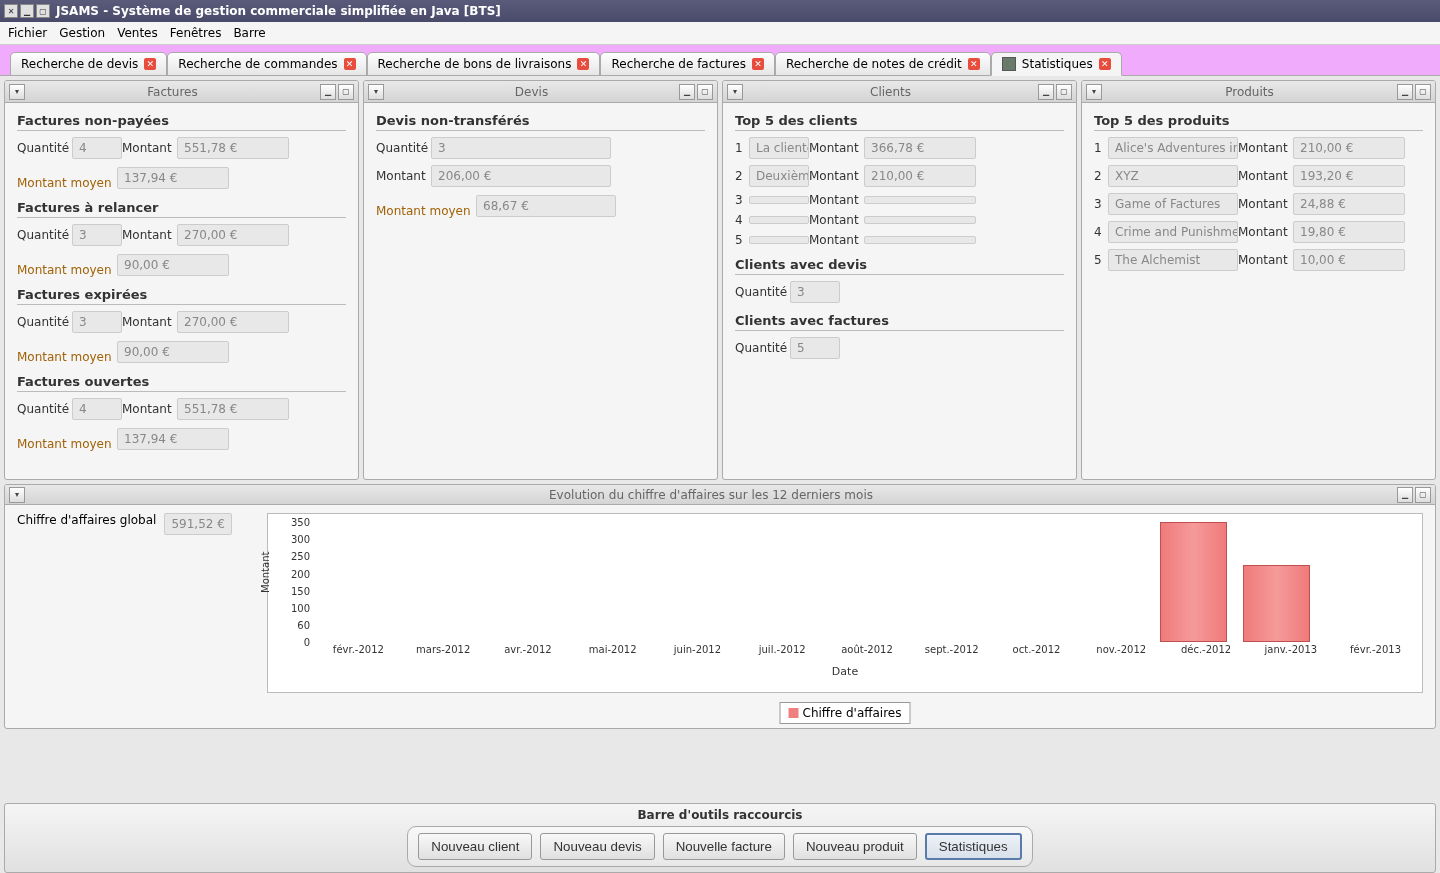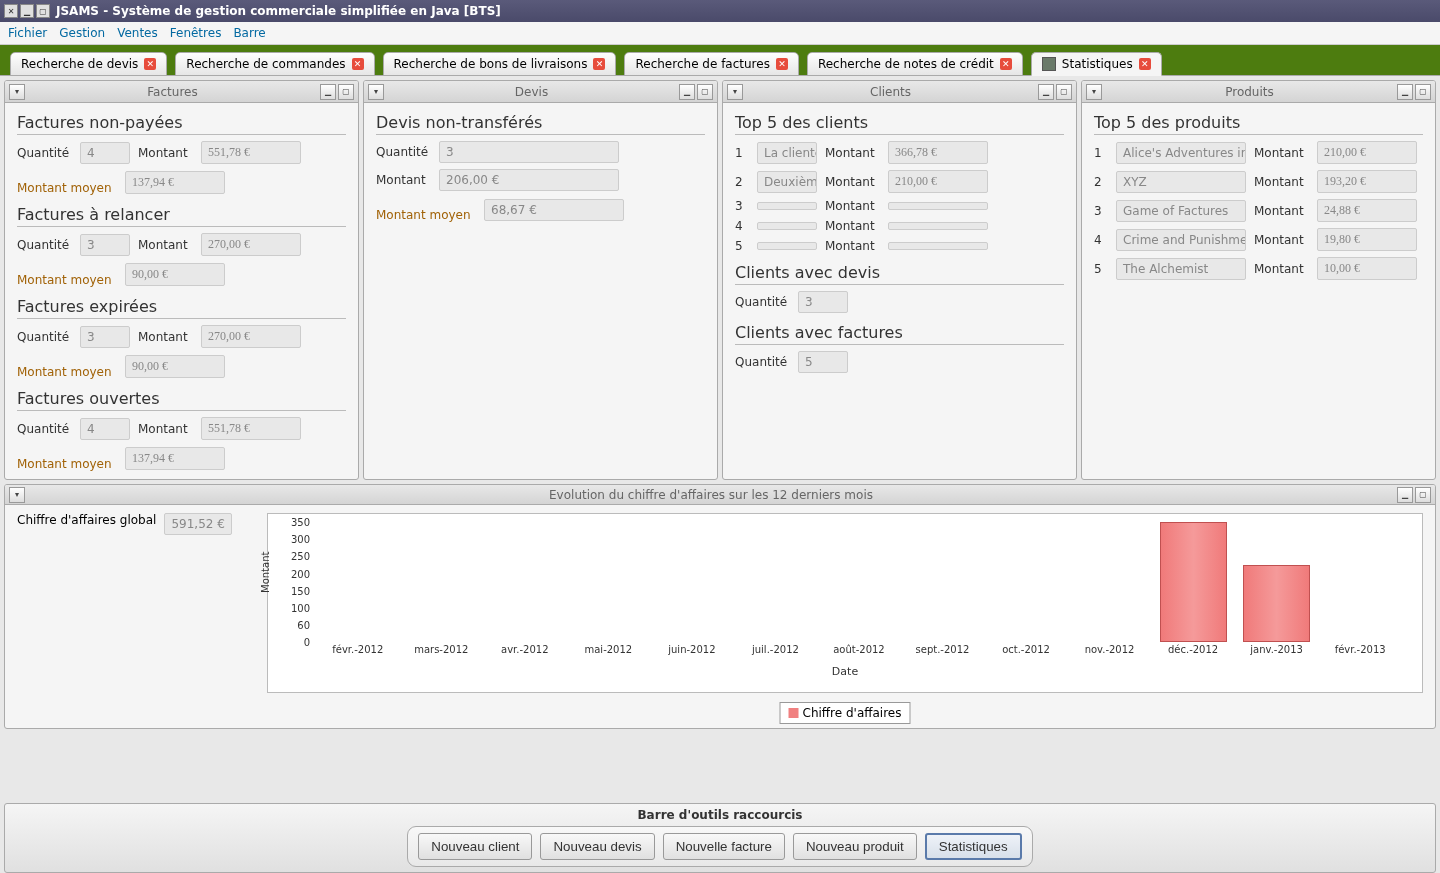--- a/index.html
+++ b/index.html
@@ -29,26 +29,25 @@
   display: flex; align-items: center; justify-content: center;
   font-size: 8px; color: #333;
 }
 .menubar {
   background: #f5f5f5;
   border-bottom: 1px solid #ccc;
   padding: 4px 8px;
   display: flex;
   gap: 12px;
 }
-.menubar span { color: #0369a1; cursor: pointer; }
+.menubar span { color: #000000; cursor: pointer; }
 .tabbar {
   display: flex;
-  gap: 8px;
   padding: 6px 10px 0 10px;
-  background: #4d7c0f;
+  background: #f0abfc;
   border-bottom: 1px solid #aaa;
 }
 .tab {
   background: linear-gradient(#fefefe, #e6e6e6);
   border: 1px solid #aaa;
   border-top-left-radius: 5px;
   border-top-right-radius: 5px;
   padding: 4px 10px;
   display: flex;
   align-items: center;
@@ -113,45 +112,45 @@
   font-size: 8px; color: #444;
 }
 .panel-right-icons { display: flex; gap: 2px; }
 .panel-body {
   padding: 10px 12px;
   flex: 1;
   overflow: auto;
 }
 .section { margin-bottom: 10px; }
 .section-title {
-  font-weight: normal;
+  font-weight: bold;
   color: #333;
   border-bottom: 1px solid #bbb;
   padding-bottom: 2px;
   margin-bottom: 6px;
-  font-size: 16px;
+  font-size: 13px;
 }
 .row {
   display: flex;
   align-items: center;
-  gap: 8px;
+  gap: 0;
   margin-bottom: 6px;
 }
 .label { color: #333; min-width: 55px; }
 .label-wide { color: #a16207; min-width: 100px; margin-top: 11px; }
 .field {
   background: #e8e8e8;
   border: 1px solid #ccc;
   color: #888;
   padding: 3px 6px;
   border-radius: 2px;
   min-width: 40px;
 }
 .field-sm { width: 50px; }
-.field-md { width: 100px; font-family: Liberation Serif, serif; }
+.field-md { width: 112px; }
 .field-lg { width: 130px; }
 .rank { color: #333; width: 14px; }
 .chart-panel { grid-column: 1 / 5; }
 .chart-body {
   display: flex;
   padding: 8px 12px;
   gap: 10px;
   height: 100%;
 }
 .chart-left {
@@ -172,21 +171,21 @@
   left: 48px; top: 8px; right: 20px; bottom: 50px;
 }
 .y-axis { position: absolute; left: 0; top: 8px; bottom: 50px; width: 48px; }
 .y-tick { position: absolute; right: 6px; font-size: 10px; color: #333; transform: translateY(50%); }
 .y-label {
   position: absolute; left: -8px; top: 50%;
   transform: rotate(-90deg) translate(10px, 0);
   transform-origin: left top;
   font-size: 10px; color: #333;
 }
-.x-axis { position: absolute; left: 48px; right: 20px; bottom: 30px; height: 18px; display: flex; margin-top: 12px; }
+.x-axis { position: absolute; left: 48px; right: 4px; bottom: 30px; height: 18px; display: flex; margin-top: 12px; }
 .x-tick { flex: 1; text-align: center; font-size: 10px; color: #333; }
 .x-label { position: absolute; left: 50%; bottom: 14px; transform: translateX(-50%); font-size: 11px; color: #333; }
 .legend {
   position: absolute;
   bottom: -32px; left: 50%;
   transform: translateX(-50%);
   border: 1px solid #999;
   background: #fff;
   padding: 3px 8px;
   display: flex; align-items: center; gap: 4px;

